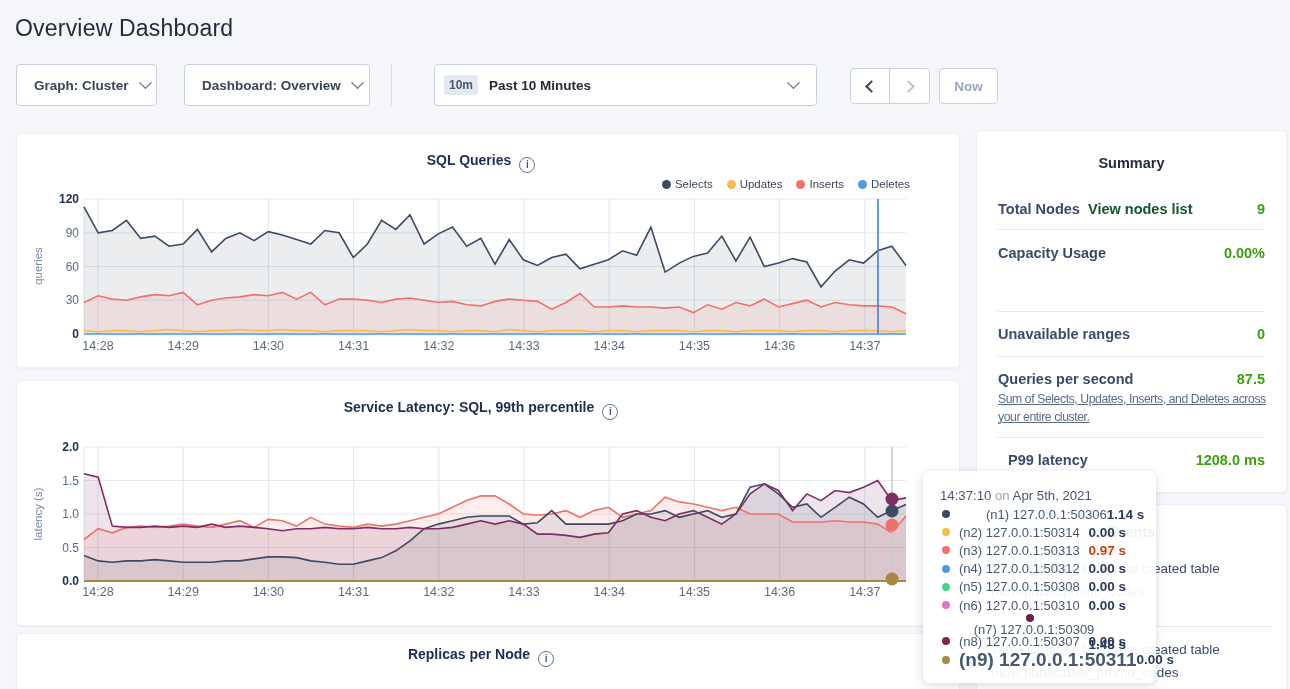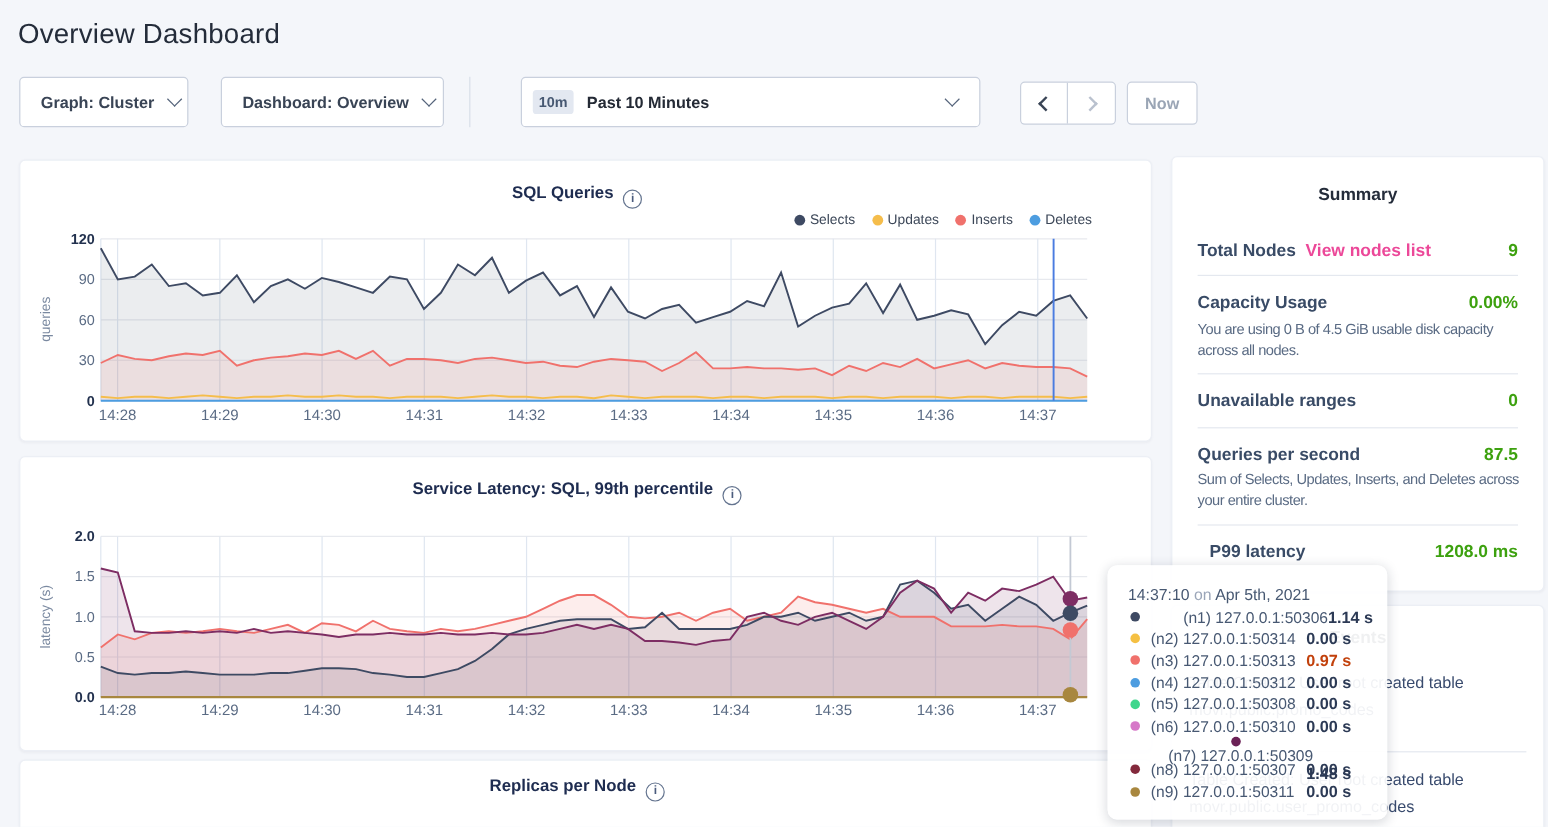--- a/index.html
+++ b/index.html
@@ -146,40 +146,39 @@
 </svg>
 </div>
 
 <div class="card" style="left:16px; top:633px; width:944px; height:100px;">
   <div class="title" style="top:12px; transform:translateX(-7px);">Replicas per Node<span class="info">i</span></div>
 </div>
 
 <div class="card" style="left:976px; top:130px; width:311px; height:363px;">
   <div class="abs" style="left:0; width:100%; text-align:center; top:24px; font-size:14.5px; font-weight:700; color:#242c3a;">Summary</div>
   <div class="abs srow" style="left:21px; right:21px; top:70px;">
-    <span class="stitle">Total Nodes&nbsp;&nbsp;<a style="color:#ec4899;">View nodes list</a></span>
+    <span class="stitle">Total Nodes&nbsp;&nbsp;<a style="color:#14532d;">View nodes list</a></span>
     <span class="sval">9</span>
   </div>
   <div class="abs" style="left:21px; right:21px; top:98px; border-top:1px solid #e4e8ef;"></div>
   <div class="abs srow" style="left:21px; right:21px; top:114px;">
       <span class="stitle">Capacity Usage</span>
       <span class="sval">0.00%</span>
     </div>
-  <div class="abs sdesc" style="left:21px; right:21px; top:135px;"><span style="white-space:nowrap;">You are using 0 B of 4.5 GiB usable disk capacity</span><br>across all nodes.</div>
   <div class="abs" style="left:21px; right:21px; top:180px; border-top:1px solid #e4e8ef;"></div>
   <div class="abs srow" style="left:21px; right:21px; top:195px;">
       <span class="stitle">Unavailable ranges</span>
       <span class="sval">0</span>
     </div>
   <div class="abs" style="left:21px; right:21px; top:225px; border-top:1px solid #e4e8ef;"></div>
   <div class="abs srow" style="left:21px; right:21px; top:240px;">
       <span class="stitle">Queries per second</span>
       <span class="sval">87.5</span>
     </div>
-  <div class="abs sdesc" style="left:21px; right:21px; top:260px;"><span style="white-space:nowrap;">Sum of Selects, Updates, Inserts, and Deletes across</span><br>your entire cluster.</div>
+  <div class="abs sdesc" style="left:21px; right:21px; top:260px;text-decoration:underline;"><span style="white-space:nowrap;">Sum of Selects, Updates, Inserts, and Deletes across</span><br>your entire cluster.</div>
   <div class="abs" style="left:21px; right:21px; top:306px; border-top:1px solid #e4e8ef;"></div>
   <div class="abs srow" style="left:31px; right:21px; top:321px;">
       <span class="stitle">P99 latency</span>
       <span class="sval">1208.0 ms</span>
     </div>
 </div>
 
 <div class="card" style="left:976px; top:504px; width:311px; height:230px;">
   <div class="abs" style="left:0; width:100%; text-align:center; top:19px; font-size:14.5px; font-weight:700; color:#242c3a;">Events</div>
   <div class="abs" style="left:14px; right:10px; top:52px; font-size:13.5px; color:#394b6e; line-height:23px;">Table Created: User root created table movr.public.promo_codes</div>
@@ -225,17 +224,17 @@
         <span style="flex:none;font-size:13px;">(n7) 127.0.0.1:50309</span>
         <span style="font-weight:700;color:#2c3a55;margin-left:auto;font-size:13.5px;">1.48 s</span>
       </div>
       <div style="display:flex; align-items:center; height:18.2px; color:#475872; width:184px; white-space:nowrap;">
         <span style="width:8px;height:8px;border-radius:50%;background:#83293c;margin-right:9px;flex:none;"></span>
         <span style="flex:none;font-size:13px;">(n8) 127.0.0.1:50307</span>
         <span style="font-weight:700;color:#2c3a55;margin-left:auto;font-size:13.5px;">0.00 s</span>
       </div>
       <div style="display:flex; align-items:center; height:18.2px; color:#475872; width:184px; white-space:nowrap;">
         <span style="width:8px;height:8px;border-radius:50%;background:#a8873f;margin-right:9px;flex:none;"></span>
-        <span style="flex:none;font-size:13px;">(n9) 127.0.0.1:50311</span>
+        <span style="flex:none;font-size:19px;font-weight:bold;">(n9) 127.0.0.1:50311</span>
         <span style="font-weight:700;color:#2c3a55;margin-left:auto;font-size:13.5px;">0.00 s</span>
       </div>
     </div>
 </div>
 
 </body></html>

